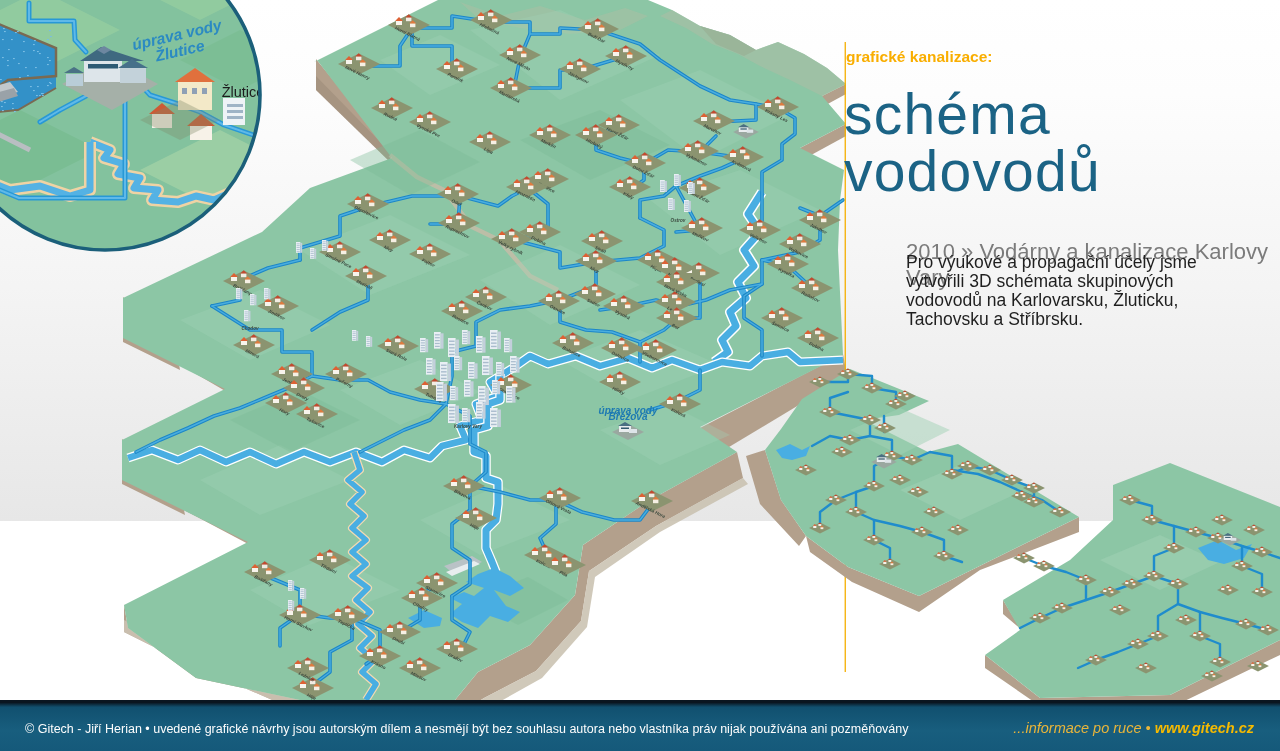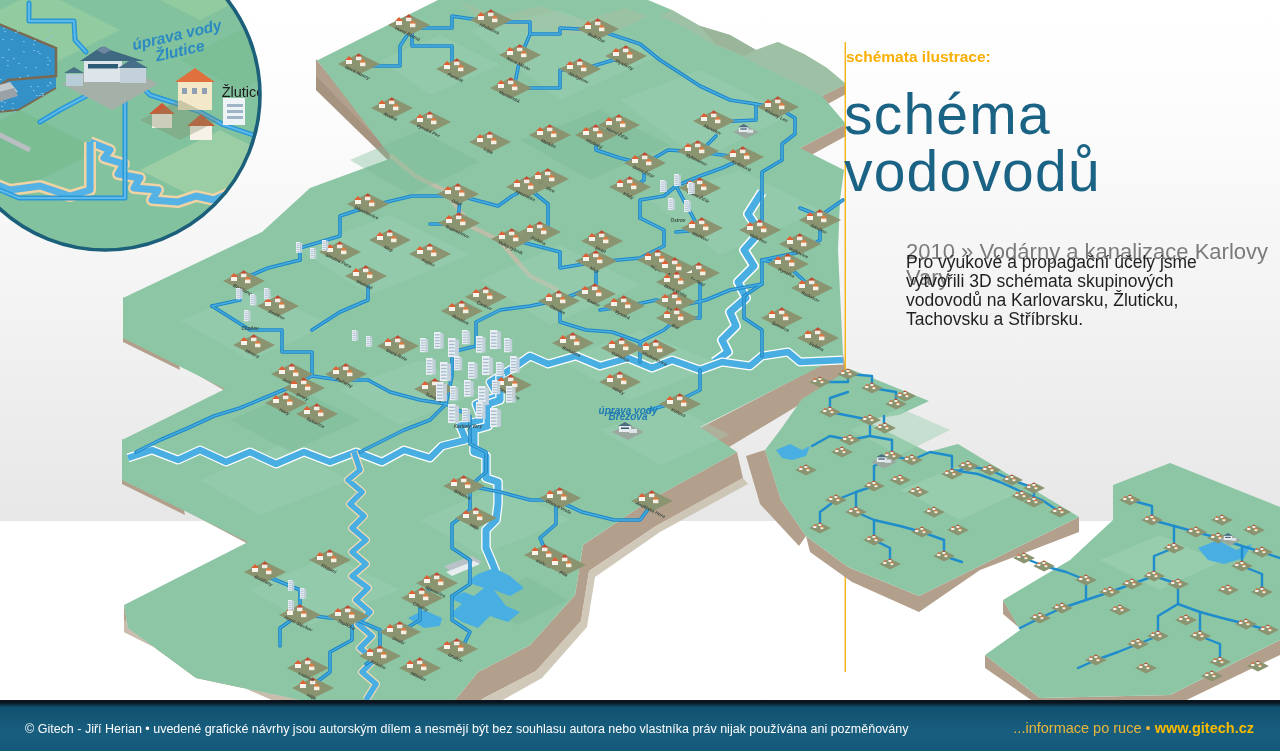--- a/index.html
+++ b/index.html
@@ -9,21 +9,21 @@
 #svgwrap{position:absolute;left:0;top:0;}
 .lbl{font:italic bold 4.6px "Liberation Sans",sans-serif;fill:#3c4a3f;}
 .ilbl{font:italic bold 10px "Liberation Sans",sans-serif;fill:#1d7ab2;}
 #tag{position:absolute;left:846px;top:48px;color:#f9ae00;font-weight:bold;font-size:15.5px;}
 #h1{position:absolute;left:844px;top:86px;color:#1b6385;font-size:57px;line-height:57px;font-weight:normal;letter-spacing:1.2px;}
 #meta{position:absolute;left:906px;top:239px;color:#7b7b7b;font-size:22px;}
 #para{position:absolute;left:906px;top:253px;color:#1f1f1f;font-size:17.5px;line-height:19px;width:330px;}
 #footer{position:absolute;left:0;top:700px;width:1280px;height:51px;
  background:linear-gradient(180deg,#0a1520 0%,#0a1520 5%,#11506f 14%,#185e7e 60%,#15597a 100%);}
 #fl{position:absolute;left:25px;top:22px;color:#fdfdfd;font-size:12.5px;text-align:right;}
-#fr{position:absolute;right:26px;top:20px;color:#e9b53a;font-size:14.5px;}
+#fr{position:absolute;right:26px;top:20px;color:#e9b53a;font-size:14.5px;font-style:italic;}
 #fr b{color:#f6ba00;}
 </style></head><body>
 <div id="stage">
 
 <div id="bgband"></div>
 <div id="svgwrap">
 <svg width="1280" height="751" viewBox="0 0 1280 751" xmlns="http://www.w3.org/2000/svg">
 <defs>
   <g id="hh1">
             <rect x="0" y="2.6" width="6" height="4.4" fill="#f8f4ec"></rect>
@@ -945,21 +945,21 @@
 
 <text x="178" y="40" text-anchor="middle" font-style="italic" font-weight="bold" font-size="15.5" fill="#2b8ac2" transform="rotate(-13 178 40)">úprava vody</text>
 <text x="181" y="56" text-anchor="middle" font-style="italic" font-weight="bold" font-size="15.5" fill="#2b8ac2" transform="rotate(-13 181 56)">Žlutice</text>
 <text x="243" y="97" text-anchor="middle" font-size="14.5" fill="#1c1c1c">Žlutice</text>
 </g>
 
 <circle cx="105" cy="95" r="155" fill="none" stroke="#1b5f7a" stroke-width="3.6"></circle>
 </g>
 </svg></div>
 
-<div id="tag">schémata ilustrace:</div>
+<div id="tag">grafické kanalizace:</div>
 
 <div id="h1">schéma<br>vodovodů</div>
 
 <div id="meta">2010 » Vodárny a kanalizace Karlovy Vary</div>
 
 <div id="para">Pro výukové a propagační účely jsme vytvořili 3D schémata skupinových vodovodů na Karlovarsku, Žluticku, Tachovsku a Stříbrsku.</div>
 
 <div id="footer">
 
 <div id="fl">© Gitech - Jiří Herian • uvedené grafické návrhy jsou autorským dílem a nesmějí být bez souhlasu autora nebo vlastníka práv nijak používána ani pozměňovány</div>

